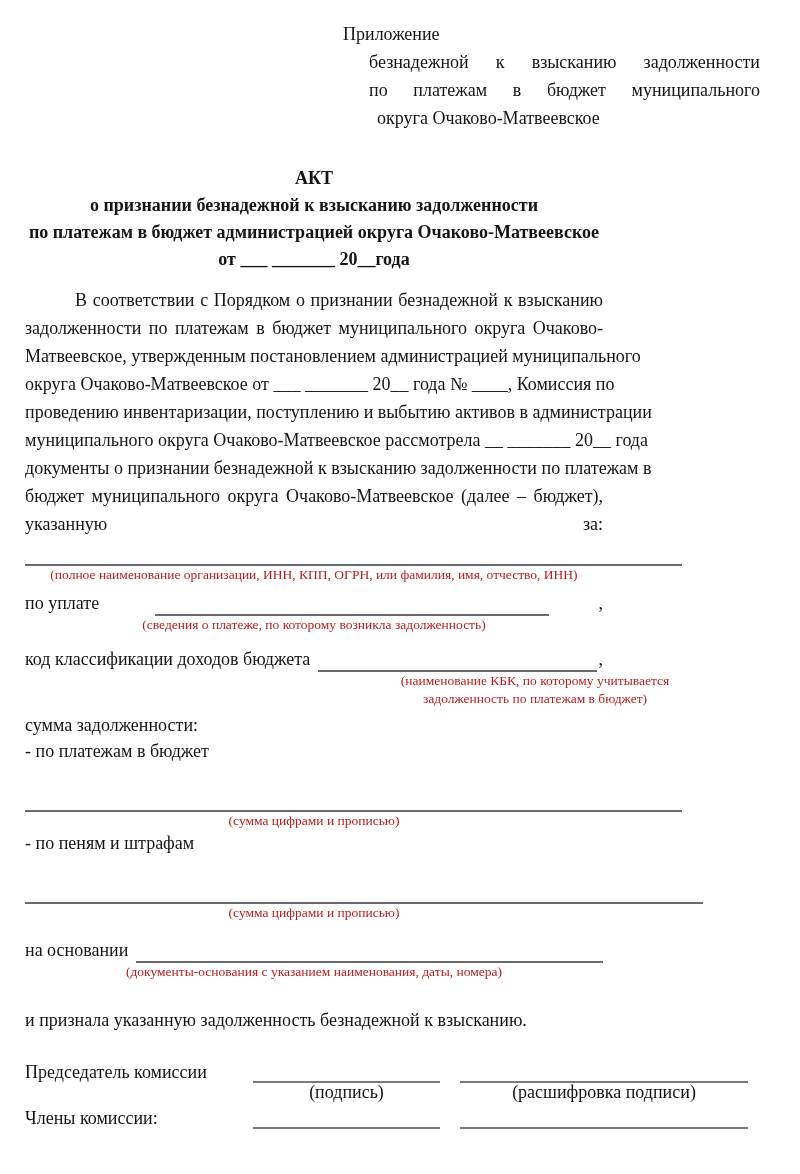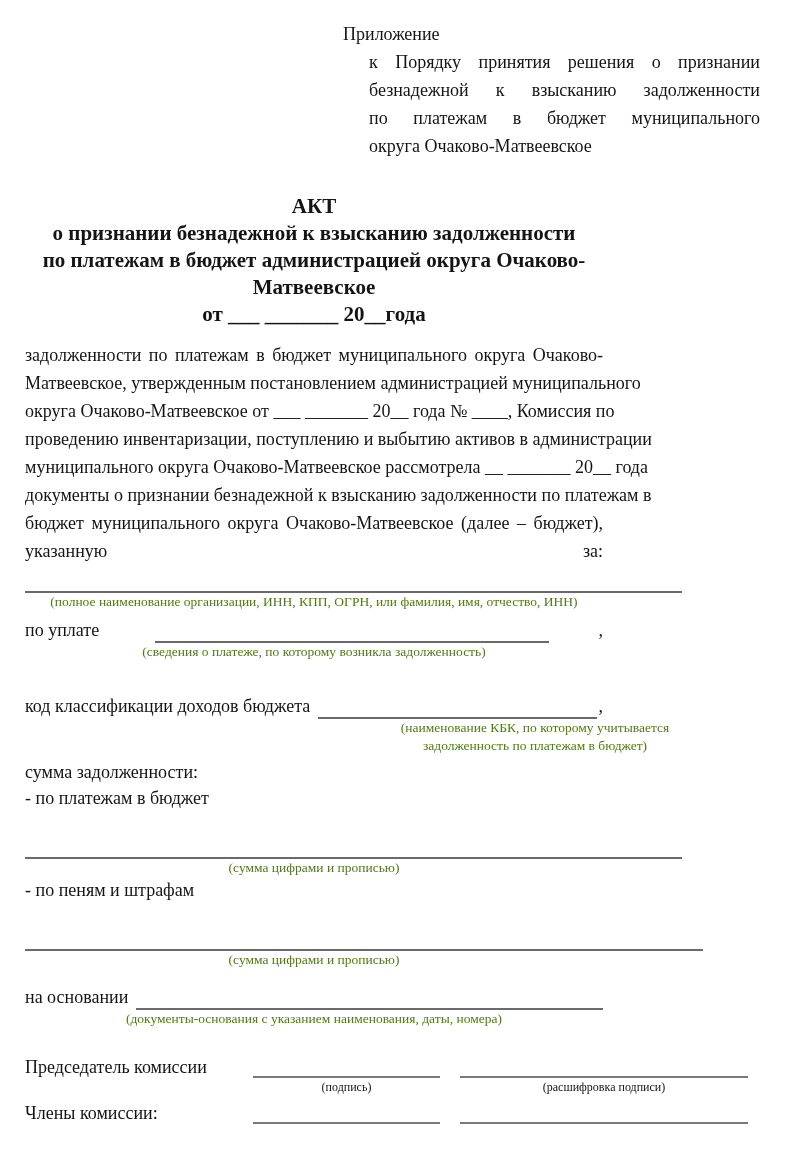--- a/index.html
+++ b/index.html
@@ -23,28 +23,28 @@
     margin-left: 318px;
     width: 417px;
     line-height: 28px;
   }
   .annex .first-line { text-align: left; }
   .annex .just {
     margin-left: 26px;
     text-align: justify;
     text-align-last: justify;
   }
-  .annex .last { margin-left: 26px; text-align: left; }
+  .annex .last { margin-left: 34px; text-align: left; }
   
   .title-block {
     margin-top: 33px;
     text-align: center;
     font-weight: bold;
     line-height: 27px;
-    font-size: 21px;
+    font-size: 18px;
   }
   
   .paragraph { margin-top: 13px; line-height: 28px; }
   .paragraph .pline {
     text-align: justify;
     text-align-last: justify;
     white-space: nowrap;
   }
   .paragraph .pline.indent { text-indent: 50px; }
   .paragraph .pline-last {
@@ -67,62 +67,62 @@
   .field-row .blank {
     flex: 1;
     border-bottom: 2px solid #6a6a6a;
     height: 20px;
     margin-left: 8px;
   }
   .caption {
     font-size: 13.5px;
     line-height: 18px;
     text-align: center;
-    color: #4d7c0f;
+    color: #b91c1c;
   }
   .caption.kbk-cap {
     margin-left: 345px;
     width: 330px;
   }
   
   .sig-grid {
     display: grid;
     grid-template-columns: 208px 187px 288px;
     column-gap: 20px;
     align-items: end;
   }
   .sig-line {
     border-bottom: 2px solid #7a7a7a;
     height: 20px;
   }
-  .sig-cap { font-size: 12px; text-align: center; line-height: 18px; }
+  .sig-cap { font-size: 18px; text-align: center; line-height: 18px; }
   .label { white-space: nowrap; }
   .comma { margin-left: 2px; }
 </style>
 </head>
 <body>
 
 <div class="page">
 
   <div class="annex">
     <div class="first-line">Приложение</div>
-    <div class="just">к Порядку принятия решения о признании</div>
     <div class="just">безнадежной к взысканию задолженности</div>
     <div class="just">по платежам в бюджет муниципального</div>
     <div class="last">округа Очаково-Матвеевское</div>
   </div>
 
   <div class="title-block">
     <div>АКТ</div>
     <div>о признании безнадежной к взысканию задолженности</div>
     <div>по платежам в бюджет администрацией округа Очаково-Матвеевское</div>
     <div>от ___ _______ 20__года</div>
   </div>
 
   <div class="paragraph">
+    <div class="pline indent">В соответствии с Порядком о признании безнадежной к взысканию</div>
     <div class="pline">задолженности по платежам в бюджет муниципального округа Очаково-</div>
     <div class="pline">Матвеевское, утвержденным постановлением администрацией муниципального</div>
     <div class="pline">округа Очаково-Матвеевское от ___ _______ 20__ года № ____, Комиссия по</div>
     <div class="pline">проведению инвентаризации, поступлению и выбытию активов в администрации</div>
     <div class="pline">муниципального округа Очаково-Матвеевское рассмотрела __ _______ 20__ года</div>
     <div class="pline">документы о признании безнадежной к взысканию задолженности по платежам в</div>
     <div class="pline">бюджет муниципального округа Очаково-Матвеевское (далее – бюджет),</div>
     <div class="pline-last">
       <span>указанную</span>
       <span>за:</span>
@@ -132,21 +132,21 @@
   <div class="rule w-org"></div>
   <div class="caption">(полное наименование организации, ИНН, КПП, ОГРН, или фамилия, имя, отчество, ИНН)</div>
 
   <div class="field-row" style="margin-top:6px;gap:48px;">
     <span class="label">по уплате</span>
     <span class="blank"></span>
     <span class="comma">,</span>
   </div>
   <div class="caption">(сведения о платеже, по которому возникла задолженность)</div>
 
-  <div class="field-row" style="margin-top:32px;align-items:flex-end;">
+  <div class="field-row" style="margin-top:12px;align-items:flex-end;">
     <span class="label">код классификации доходов бюджета</span>
     <span class="blank"></span>
     <span class="comma">,</span>
   </div>
   <div class="caption kbk-cap">(наименование КБК, по которому учитывается</div>
   <div class="caption kbk-cap">задолженность по платежам в бюджет)</div>
 
   <div style="margin-top:4px; line-height:26px;">сумма задолженности:</div>
   <div style="line-height:26px;">- по платежам в бюджет</div>
   <div class="rule w-sum1"></div>
@@ -154,20 +154,21 @@
   <div style="line-height:26px;">- по пеням и штрафам</div>
   <div class="rule w-sum2"></div>
   <div class="caption">(сумма цифрами и прописью)</div>
 
   <div class="field-row" style="margin-top:15px;">
     <span class="label">на основании</span>
     <span class="blank"></span>
   </div>
   <div class="caption">(документы-основания с указанием наименования, даты, номера)</div>
 
+  <div style="margin-top:26px; line-height:26px;">и признала указанную задолженность безнадежной к взысканию.</div>
 
   <div class="sig-grid" style="margin-top:28px;">
     <div class="label">Председатель комиссии</div>
     <div class="sig-line"></div>
     <div class="sig-line"></div>
   </div>
   <div class="sig-grid">
     <div></div>
     <div class="sig-cap">(подпись)</div>
     <div class="sig-cap">(расшифровка подписи)</div>

